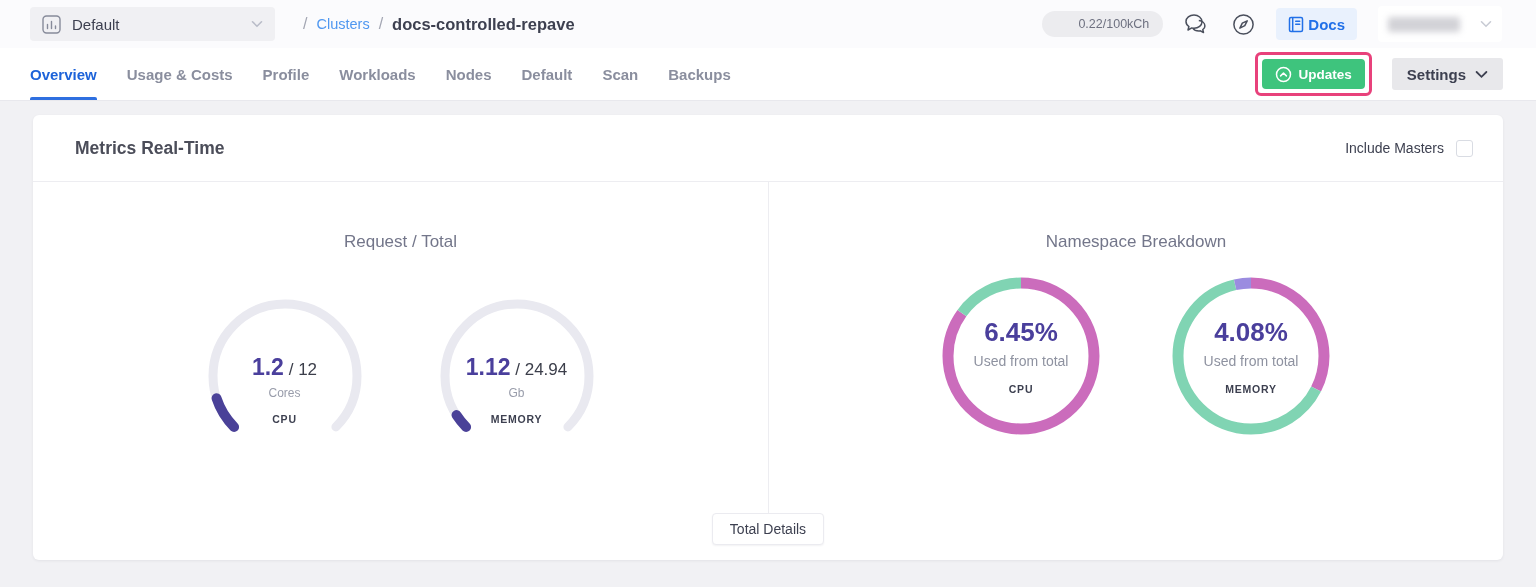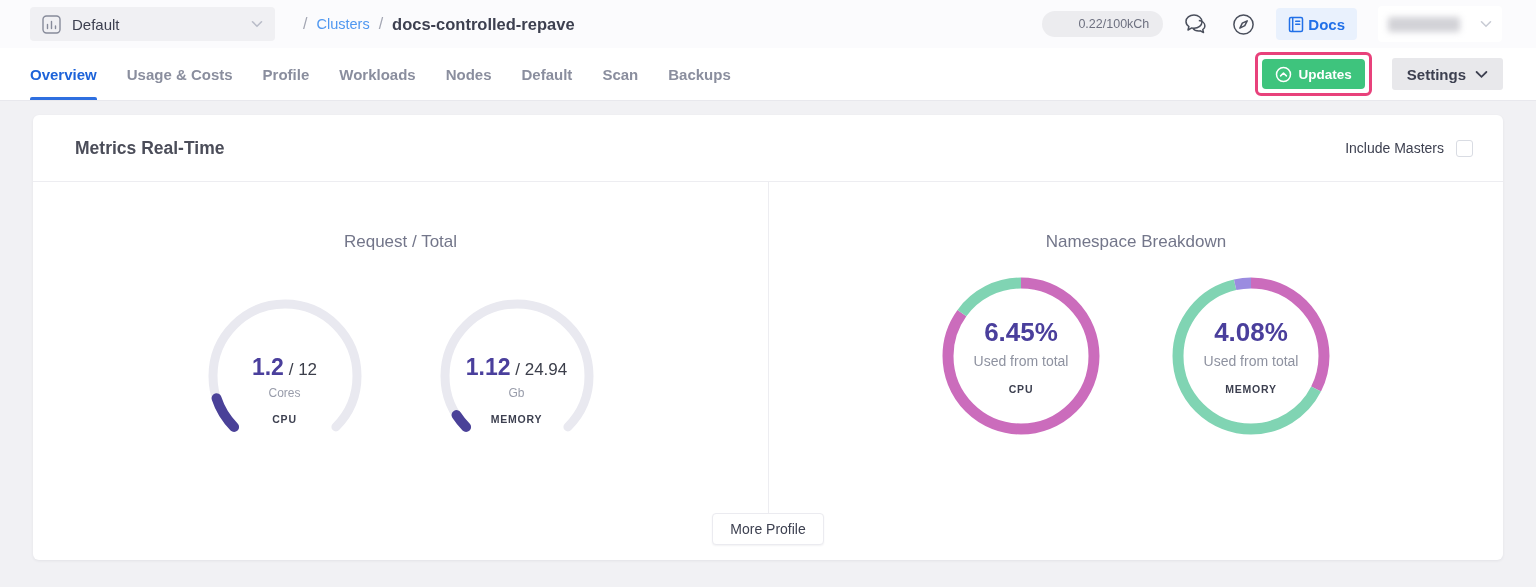--- a/index.html
+++ b/index.html
@@ -244,16 +244,16 @@
               <div class="donut-sub">Used from total</div>
               <div class="donut-metric">MEMORY</div>
             </div>
           </div>
 
         </div>
       </div>
     </div>
 
     <div class="card-footer">
-      <button class="more-details-btn">More Profile</button>
+      <button class="more-details-btn">Total Details</button>
     </div>
   </div>
 </div>
 
 </body></html>

